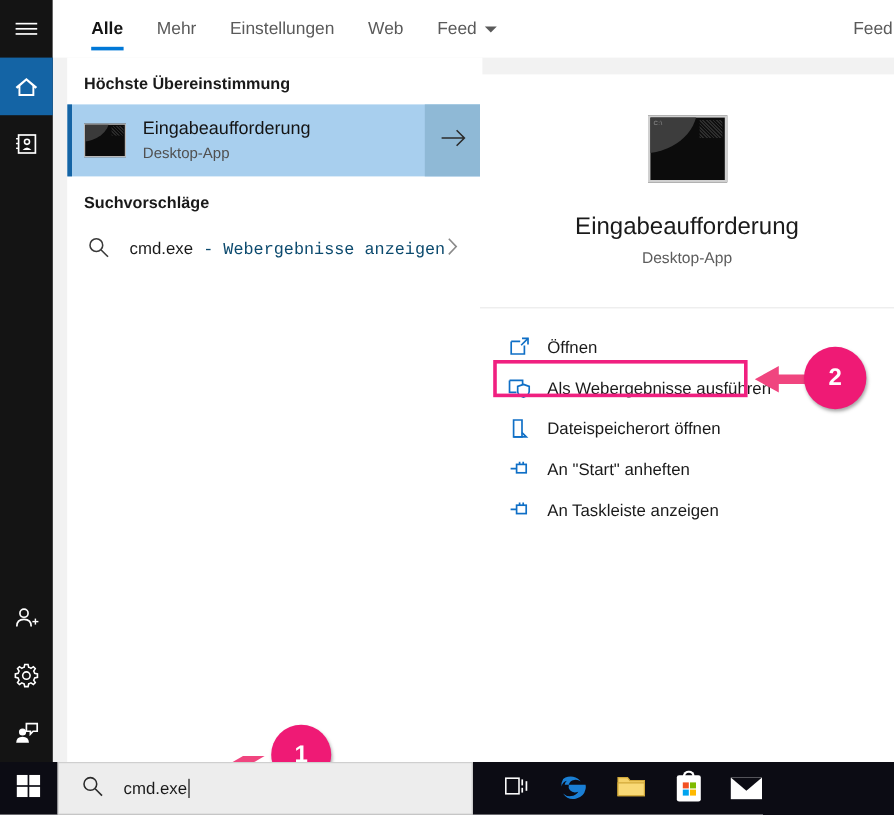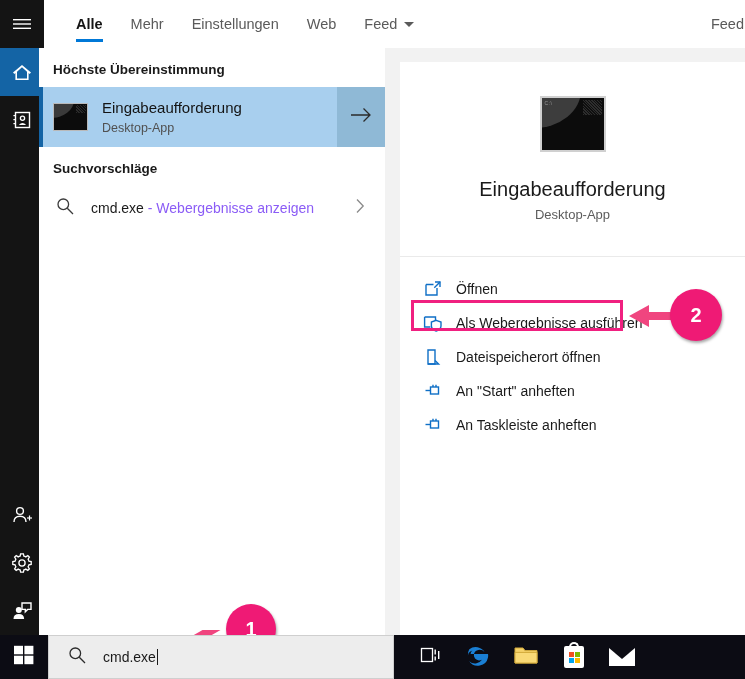--- a/index.html
+++ b/index.html
@@ -67,21 +67,21 @@
     position: absolute; right: 0; top: 0;
     height: 48px; display: flex; align-items: center;
     padding-right: 1px;
     font-size: 14.5px; color: #5a5a5a;
     cursor: pointer; white-space: nowrap;
     overflow: hidden;
   }
 
   
   #results {
-    position: absolute; left: 39px; top: 48px;
+    position: absolute; left: 56px; top: 48px;
     width: 346px; height: 587px;
     background: #ffffff;
     overflow: hidden;
   }
   .section-head {
     font-size: 13.5px; font-weight: bold; color: #1a1a1a;
     padding: 14px 0 10px 14px;
   }
   .result-row {
     position: relative;
@@ -122,21 +122,21 @@
     background: #8fb9d6;
     display: flex; align-items: center; justify-content: center;
     cursor: pointer;
   }
   .suggest-row {
     display: flex; align-items: center;
     height: 44px; padding-left: 16px;
     cursor: pointer; position: relative;
   }
   .suggest-txt { margin-left: 16px; font-size: 14px; color: #1a1a1a; }
-  .suggest-txt .dim { color: #8b5cf6; }
+  .suggest-txt .dim { color: #0c4a6e; font-family: Liberation Mono, monospace; }
   .chev-right {
     position: absolute; right: 20px; top: 50%; transform: translateY(-50%);
   }
 
   
   #preview {
     position: absolute; left: 400px; top: 62px;
     width: 345px; height: 573px;
     background: #ffffff;
   }
@@ -473,21 +473,21 @@
       </div>
 
       <div class="action-row">
         <span class="action-icon">
           <svg width="20" height="18" viewBox="0 0 20 18">
             <rect x="7.5" y="5" width="8" height="7" fill="none" stroke="#0f6fc6" stroke-width="1.4"></rect>
             <path d="M2.5 8.5 H7.5" stroke="#0f6fc6" stroke-width="1.4" fill="none"></path>
             <path d="M10 2.8 V5 M13 2.8 V5" stroke="#0f6fc6" stroke-width="1.4" fill="none"></path>
           </svg>
         </span>
-        <span class="action-label">An Taskleiste anheften</span>
+        <span class="action-label">An Taskleiste anzeigen</span>
       </div>
 
     </div>
   </div>
 
   <div id="overlay">
 
     <div class="hl-box" style="left:411px; top:300px; width:212px; height:31px;"></div>
 
     <svg style="position:absolute; left:625px; top:298px;" width="60" height="36" viewBox="0 0 60 36">

